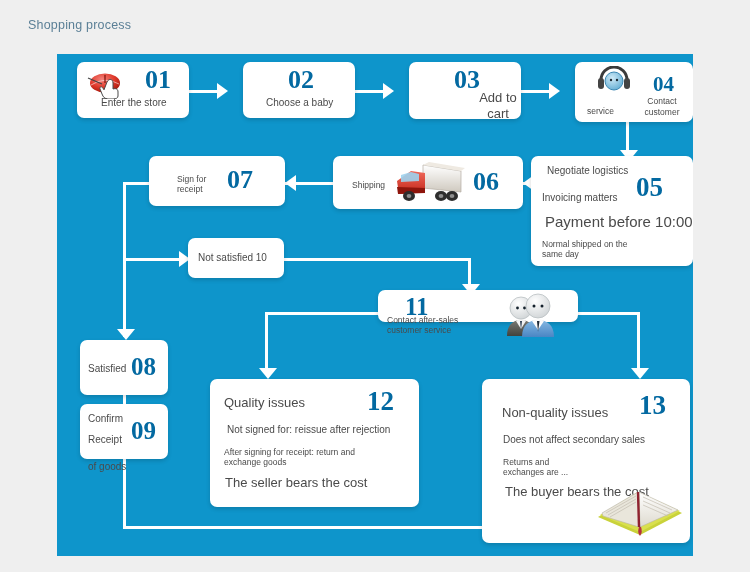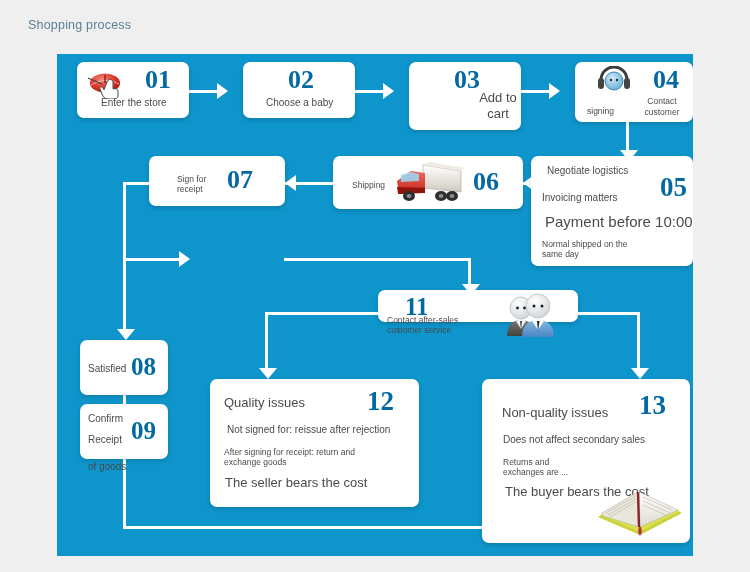--- a/index.html
+++ b/index.html
@@ -125,21 +125,21 @@
     </div>
     <div class="num" style="left:68px;top:5px;font-size:26px;">01</div>
     <div class="lbl lbl-md" style="left:24px;top:35px;">Enter the store</div>
   </div>
 
   <div class="card" style="left:186px;top:8px;width:112px;height:56px;">
     <div class="num" style="left:45px;top:5px;font-size:26px;">02</div>
     <div class="lbl lbl-md" style="left:23px;top:35px;">Choose a baby</div>
   </div>
 
-  <div class="card" style="left:352px;top:8px;width:112px;height:68px;">
+  <div class="card" style="left:352px;top:8px;width:112px;height:57px;">
     <div class="num" style="left:45px;top:5px;font-size:26px;">03</div>
     <div class="lbl lbl-lg" style="left:22px;top:28px;margin-left:44px;">Add to cart</div>
   </div>
 
   <div class="card" style="left:518px;top:8px;width:118px;height:60px;">
     <div class="icon" style="left:22px;top:4px;width:34px;height:28px;">
       <svg width="34" height="28" viewBox="0 0 34 28">
         <defs>
           <radialGradient id="hd" cx="40%" cy="35%" r="70%">
             <stop offset="0%" stop-color="#cfeaf7"></stop>
@@ -147,27 +147,27 @@
           </radialGradient>
         </defs>
         <circle cx="17" cy="15" r="9" fill="url(#hd)" stroke="#3b87b3" stroke-width="1"></circle>
         <circle cx="14" cy="14" r="1.2" fill="#1c2b36"></circle>
         <circle cx="20" cy="14" r="1.2" fill="#1c2b36"></circle>
         <path d="M4 14 a13 13 0 0 1 26 0" stroke="#3b3b3b" stroke-width="3" fill="none"></path>
         <rect x="1" y="12" width="6" height="11" rx="3" fill="#444"></rect>
         <rect x="27" y="12" width="6" height="11" rx="3" fill="#444"></rect>
       </svg>
     </div>
-    <div class="num" style="left:78px;top:5px;font-size:26px;">04</div>
+    <div class="num" style="left:78px;top:12px;font-size:21px;">04</div>
     <div class="lbl lbl-sm" style="left:12px;top:34px;margin-left:44px;">Contact customer</div>
-    <div class="lbl lbl-sm" style="left:12px;top:44px;">signing</div>
+    <div class="lbl lbl-sm" style="left:12px;top:44px;">service</div>
   </div>
 
   <div class="card" style="left:474px;top:102px;width:162px;height:110px;">
-    <div class="num" style="left:105px;top:18px;font-size:27px;margin-left:24px;">05</div>
+    <div class="num" style="left:105px;top:18px;font-size:27px;">05</div>
     <div class="lbl lbl-md" style="left:16px;top:9px;">Negotiate logistics</div>
     <div class="lbl lbl-md" style="left:11px;top:36px;">Invoicing matters</div>
     <div class="lbl lbl-xl" style="left:14px;top:57px;">Payment before 10:00</div>
     <div class="lbl lbl-sm" style="left:11px;top:83px;">Normal shipped on the</div>
     <div class="lbl lbl-sm" style="left:11px;top:93px;">same day</div>
   </div>
 
   <div class="card" style="left:276px;top:102px;width:190px;height:53px;">
     <div class="icon" style="left:56px;top:3px;width:80px;height:48px;">
       <svg width="80" height="48" viewBox="0 0 80 48">
@@ -197,20 +197,23 @@
     <div class="num" style="left:140px;top:13px;font-size:26px;">06</div>
     <div class="lbl lbl-sm" style="left:19px;top:24px;">Shipping</div>
   </div>
 
   <div class="card" style="left:92px;top:102px;width:136px;height:50px;">
     <div class="num" style="left:78px;top:11px;font-size:26px;">07</div>
     <div class="lbl lbl-sm" style="left:28px;top:18px;">Sign for</div>
     <div class="lbl lbl-sm" style="left:28px;top:28px;">receipt</div>
   </div>
 
+  <div class="card" style="left:131px;top:184px;width:96px;height:40px;">
+    <div class="lbl lbl-md" style="left:10px;top:14px;">Not satisfied 10</div>
+  </div>
 
   <div class="card" style="left:23px;top:286px;width:88px;height:55px;">
     <div class="num" style="left:51px;top:14px;font-size:25px;">08</div>
     <div class="lbl lbl-md" style="left:8px;top:23px;">Satisfied</div>
   </div>
 
   <div class="card" style="left:23px;top:350px;width:88px;height:55px;">
     <div class="num" style="left:51px;top:14px;font-size:25px;">09</div>
     <div class="lbl lbl-md" style="left:8px;top:9px;">Confirm</div>
     <div class="lbl lbl-md" style="left:8px;top:30px;">Receipt</div>

